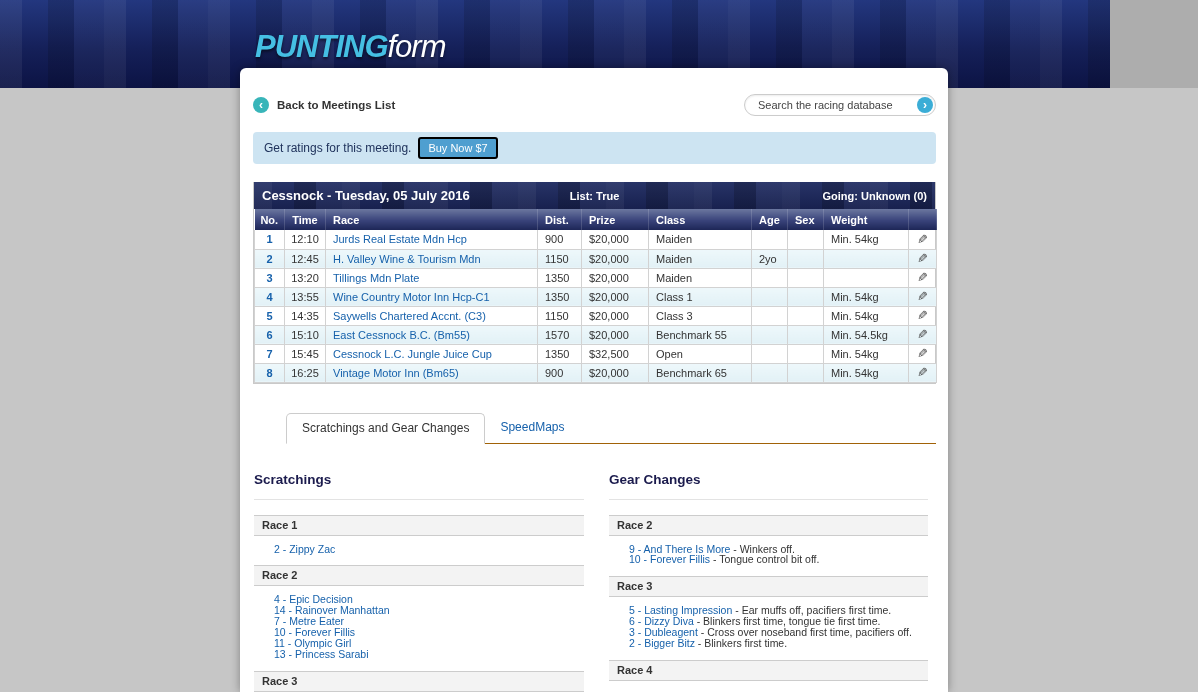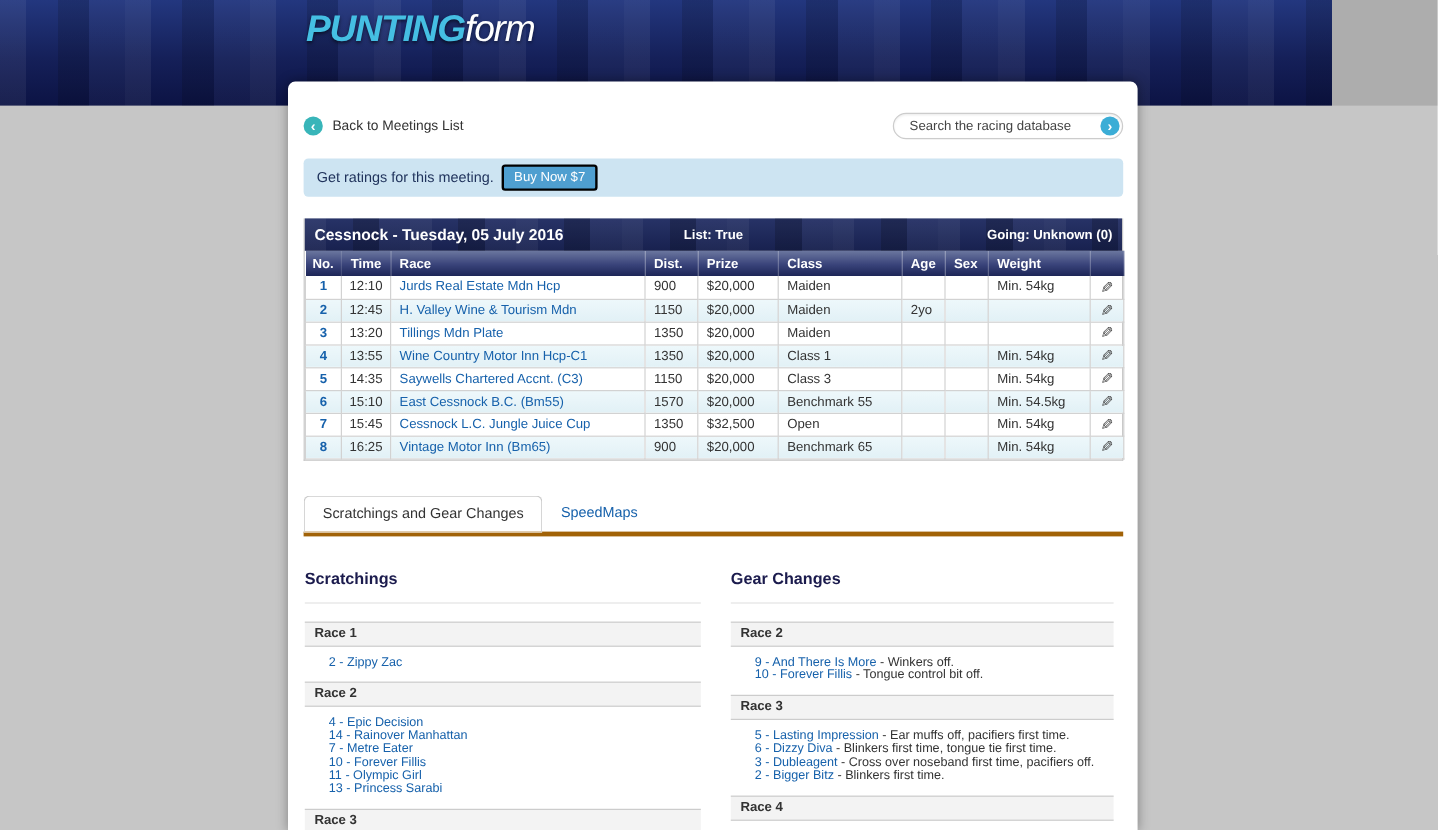--- a/index.html
+++ b/index.html
@@ -12,31 +12,31 @@
     --dark-navy-text:#1b1b4d;
   }
   *{margin:0;padding:0;box-sizing:border-box;}
   html,body{width:1198px;height:692px;overflow:hidden;}
   body{font-family:"Liberation Sans",sans-serif;background:var(--page-gray);position:relative;color:#333;}
   .header-band{position:absolute;left:0;top:0;width:1110px;height:88px;
     background:
       repeating-linear-gradient(90deg, rgba(255,255,255,0.06) 0 22px, rgba(255,255,255,0) 22px 48px, rgba(0,0,0,0.14) 48px 74px, rgba(255,255,255,0.03) 74px 104px),
       linear-gradient(180deg,var(--header-navy-light) 0%, #152059 55%, var(--header-navy-dark) 100%);}
   .header-gap{position:absolute;left:1110px;top:0;width:88px;height:88px;background:var(--header-gap-gray);}
-  .logo{position:absolute;left:255px;top:6px;font-style:italic;font-size:31px;letter-spacing:-1px;cursor:pointer;}
+  .logo{position:absolute;left:255px;top:29px;font-style:italic;font-size:31px;letter-spacing:-1px;cursor:pointer;}
   .logo-punting{font-weight:bold;color:var(--logo-cyan);text-shadow:0 2px 3px rgba(0,0,0,.55);}
   .logo-form{font-weight:normal;color:#fff;text-shadow:0 2px 3px rgba(0,0,0,.45);}
   .card{position:absolute;left:240px;top:68px;width:708px;height:624px;background:#fff;
     border-radius:6px 6px 0 0;box-shadow:0 0 10px rgba(0,0,0,.35);padding:0 12px 0 13px;}
   .card-top{margin-top:26px;display:flex;align-items:center;justify-content:space-between;height:22px;}
   .back-link{display:flex;align-items:center;gap:8px;text-decoration:none;cursor:pointer;}
   .circle-icon{display:inline-flex;align-items:center;justify-content:center;width:16px;height:16px;border-radius:50%;
     color:#fff;font-size:12px;font-weight:bold;line-height:1;}
   .back-circle{background:var(--teal-back);}
-  .back-text{font-size:11.5px;font-weight:normal;color:#333;}
+  .back-text{font-size:11.5px;font-weight:bold;color:#333;}
   .search-wrap{position:relative;width:192px;height:22px;}
   .search-input{width:100%;height:100%;border:1px solid #ccc;border-radius:11px;padding:0 26px 0 13px;
     font-size:11px;font-family:"Liberation Sans",sans-serif;color:#333;outline:none;box-shadow:inset 0 1px 2px rgba(0,0,0,.08);}
   .search-input::placeholder{color:#444;opacity:1;}
   .search-go{position:absolute;right:3px;top:3px;background:var(--teal-go);cursor:pointer;}
   .ratings-banner{margin-top:16px;height:32px;background:var(--banner-bg);border-radius:4px;
     display:flex;align-items:center;padding-left:11px;gap:7px;}
   .ratings-text{font-size:12px;color:#20335c;}
   .buy-btn{background:var(--buy-btn);border:2px solid #000000;color:#fff;font-size:11px;
     padding:3px 8px;border-radius:3px;cursor:pointer;font-family:"Liberation Sans",sans-serif;}
@@ -53,21 +53,21 @@
   thead th{height:21px;background:linear-gradient(180deg,var(--colhead-top) 0%,#39437a 55%,var(--colhead-bottom) 100%);
     color:#fff;font-size:11px;font-weight:bold;text-align:left;padding:0 0 0 7px;border-right:1px solid rgba(255,255,255,.15);}
   thead th.c-no,thead th.c-time{text-align:center;padding:0;}
   tbody td{height:19px;font-size:11px;border:1px solid #d2d2d2;border-top:none;padding:0 0 0 7px;white-space:nowrap;overflow:hidden;}
   tbody tr:nth-child(even) td{background:linear-gradient(180deg,#eef8fb,var(--row-alt));}
   tbody td.c-no,tbody td.c-time{text-align:center;padding:0;}
   tbody td.c-no a{color:var(--link-blue);text-decoration:none;font-weight:bold;cursor:pointer;}
   td.c-race a{color:var(--link-blue);text-decoration:none;cursor:pointer;}
   td.c-edit{text-align:center;padding:0;}
   .pencil{color:#444;font-size:13px;cursor:pointer;display:inline-block;transform:scaleX(-1);}
-  .tabs{margin-top:29px;display:flex;border-bottom:4px solid #a16207;padding-left:0;}
+  .tabs{margin-top:29px;display:flex;border-bottom:1px solid #a16207;padding-left:0;margin-left:33px;}
   .tab{font-size:12px;padding:7px 15px 8px;cursor:pointer;}
   .tab.active{border:1px solid #ccc;border-bottom:1px solid #fff;margin-bottom:-1px;border-radius:5px 5px 0 0;color:#333;}
   .tab.inactive{color:var(--link-blue);}
   .two-cols{margin-top:28px;display:flex;gap:25px;padding-left:1px;}
   .col-left{width:330px;} .col-right{width:319px;}
   .col h3{font-size:13.5px;color:var(--dark-navy-text);margin-bottom:12px;}
   .col .hr{border-top:1px solid #e3e3e3;margin-bottom:15px;}
   .race-group-header{height:21px;line-height:19px;background:var(--bar-gray);
     border-top:1px solid #ccc;border-bottom:1px solid #ccc;font-size:11px;font-weight:bold;color:#333;padding-left:8px;}
   .group-items{padding:8px 0 11px 20px;}

